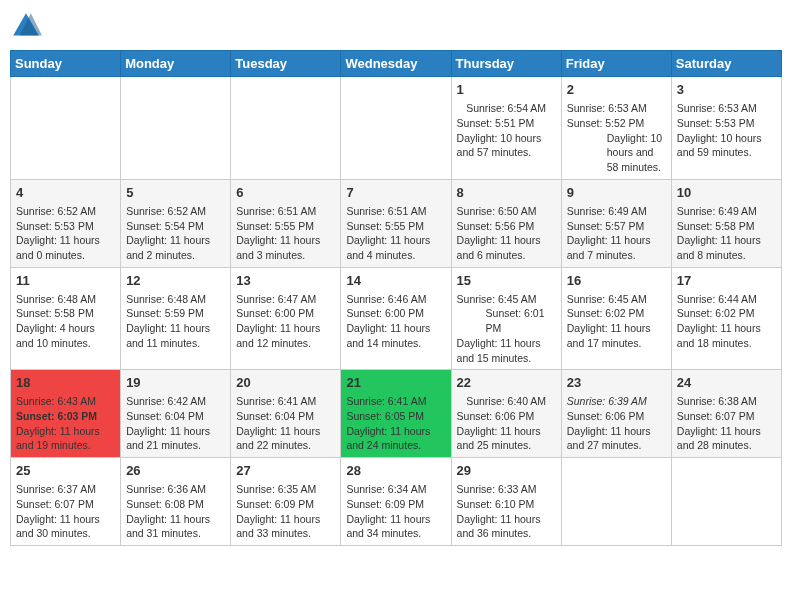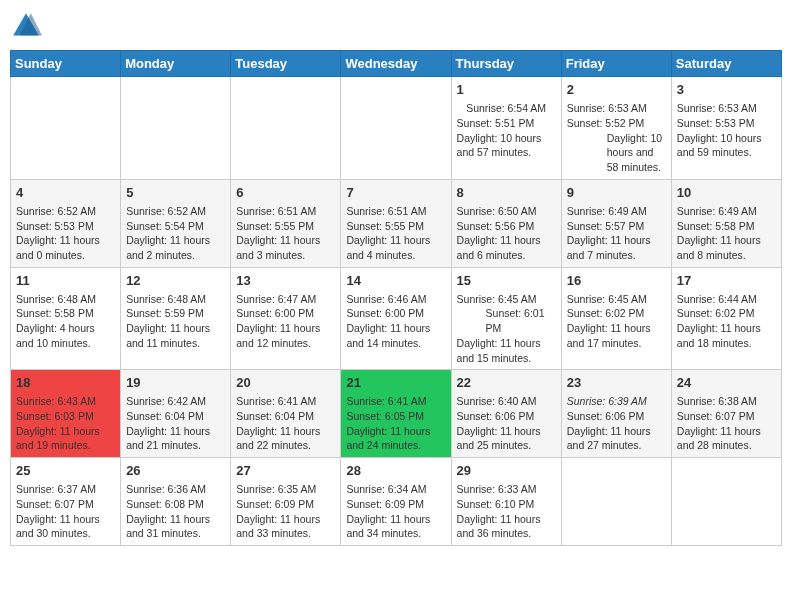--- a/index.html
+++ b/index.html
@@ -268,21 +268,21 @@
               <span style="display: block;">Sunset: 6:02 PM</span>
               <span style="display: block;">Daylight: 11 hours and 18 minutes.</span>
             </div>
           </td>
         </tr>
         <tr>
           <td style="background: #ef4444;">
             <div class="cell-content">
               <span class="day-number">18</span>
               <span style="display: block;">Sunrise: 6:43 AM</span>
-              <span style="display: block;">Sunset: 6:03 PM</span>
+              <span style="display: block; font-weight: bold;">Sunset: 6:03 PM</span>
               <span style="display: block;">Daylight: 11 hours and 19 minutes.</span>
             </div>
           </td>
           <td style="background: rgb(245, 245, 245);">
             <div class="cell-content">
               <span class="day-number">19</span>
               <span style="display: block;">Sunrise: 6:42 AM</span>
               <span style="display: block;">Sunset: 6:04 PM</span>
               <span style="display: block;">Daylight: 11 hours and 21 minutes.</span>
             </div>
@@ -299,21 +299,21 @@
             <div class="cell-content">
               <span class="day-number">21</span>
               <span style="display: block;">Sunrise: 6:41 AM</span>
               <span style="display: block;">Sunset: 6:05 PM</span>
               <span style="display: block;">Daylight: 11 hours and 24 minutes.</span>
             </div>
           </td>
           <td style="background: rgb(245, 245, 245);">
             <div class="cell-content">
               <span class="day-number">22</span>
-              <span style="display: block;">Sunrise: 6:40 AM</span>
+              <span style="display: block; text-align: center;">Sunrise: 6:40 AM</span>
               <span style="display: block;">Sunset: 6:06 PM</span>
               <span style="display: block;">Daylight: 11 hours and 25 minutes.</span>
             </div>
           </td>
           <td style="background: rgb(245, 245, 245);">
             <div class="cell-content">
               <span class="day-number">23</span>
               <span style="display: block; font-style: italic;">Sunrise: 6:39 AM</span>
               <span style="display: block;">Sunset: 6:06 PM</span>
               <span style="display: block;">Daylight: 11 hours and 27 minutes.</span>

